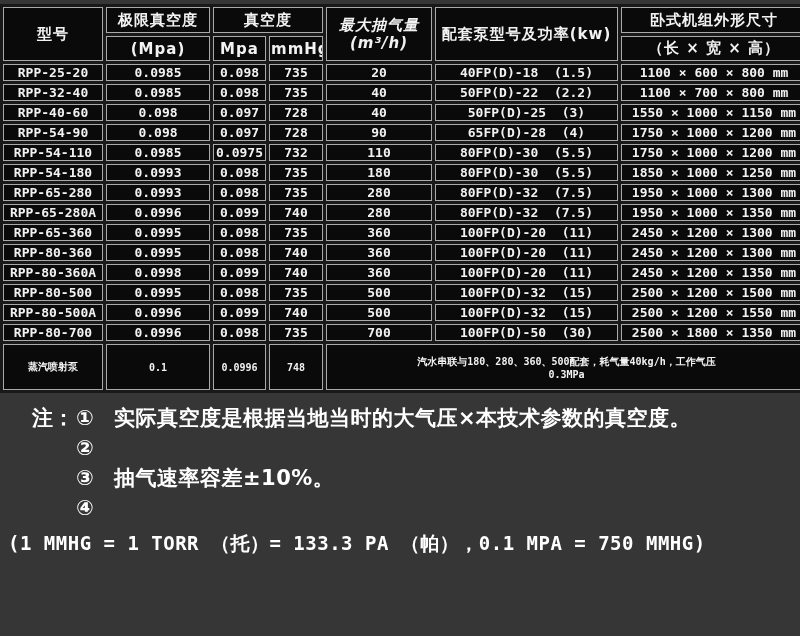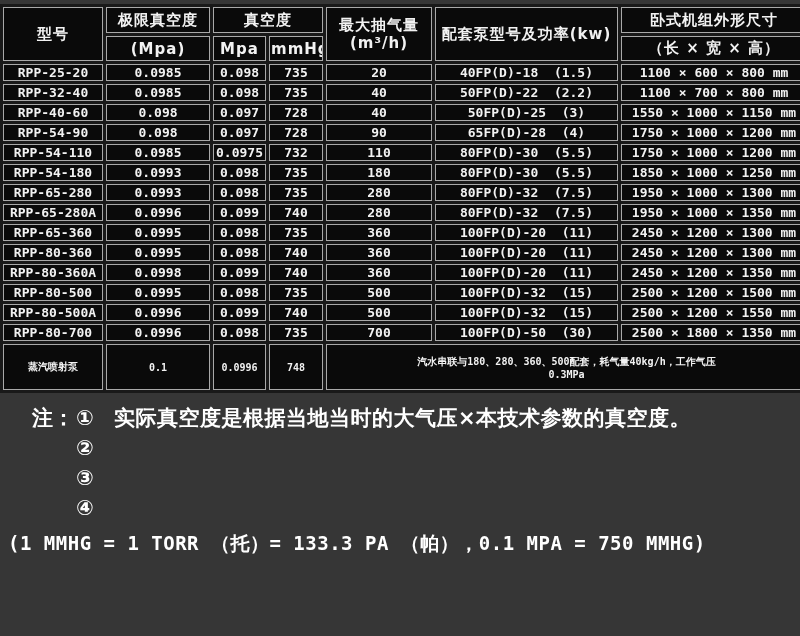--- a/index.html
+++ b/index.html
@@ -38,21 +38,21 @@
   }
   .spec-table thead .unit-row th { height: 25px; }
   .spec-table tbody td {
     font-family: "DejaVu Sans Mono", "Liberation Mono", "DejaVu Sans", monospace;
     font-size: 13px;
     height: 17px;
     white-space: pre;
     font-weight: bold;
   }
   .spec-table tbody tr.row-tall td { height: 46px; white-space: pre-line; font-size: 10px; }
-  .cap-line { line-height: 18px; }
+  .cap-line { line-height: 18px; font-style: italic; }
 
   
   .notes {
     padding: 10px 8px 0 32px;
     color: #ffffff;
     font-weight: bold;
   }
   .note-row {
     display: flex;
     align-items: flex-start;
@@ -251,20 +251,21 @@
       <span class="note-num">①</span>
       <span class="note-text">实际真空度是根据当地当时的大气压×本技术参数的真空度。</span>
     </div>
     <div class="note-row">
       <span class="note-prefix"></span>
       <span class="note-num">②</span>
     </div>
     <div class="note-row">
       <span class="note-prefix"></span>
       <span class="note-num">③</span>
+      <span class="note-text">抽气速率容差±10%。</span>
     </div>
     <div class="note-row">
       <span class="note-prefix"></span>
       <span class="note-num">④</span>
     </div>
   </div>
 
   <div class="footer-line">(1 MMHG = 1 TORR （托）= 133.3 PA （帕），0.1 MPA = 750 MMHG)</div>
 
 </div>

